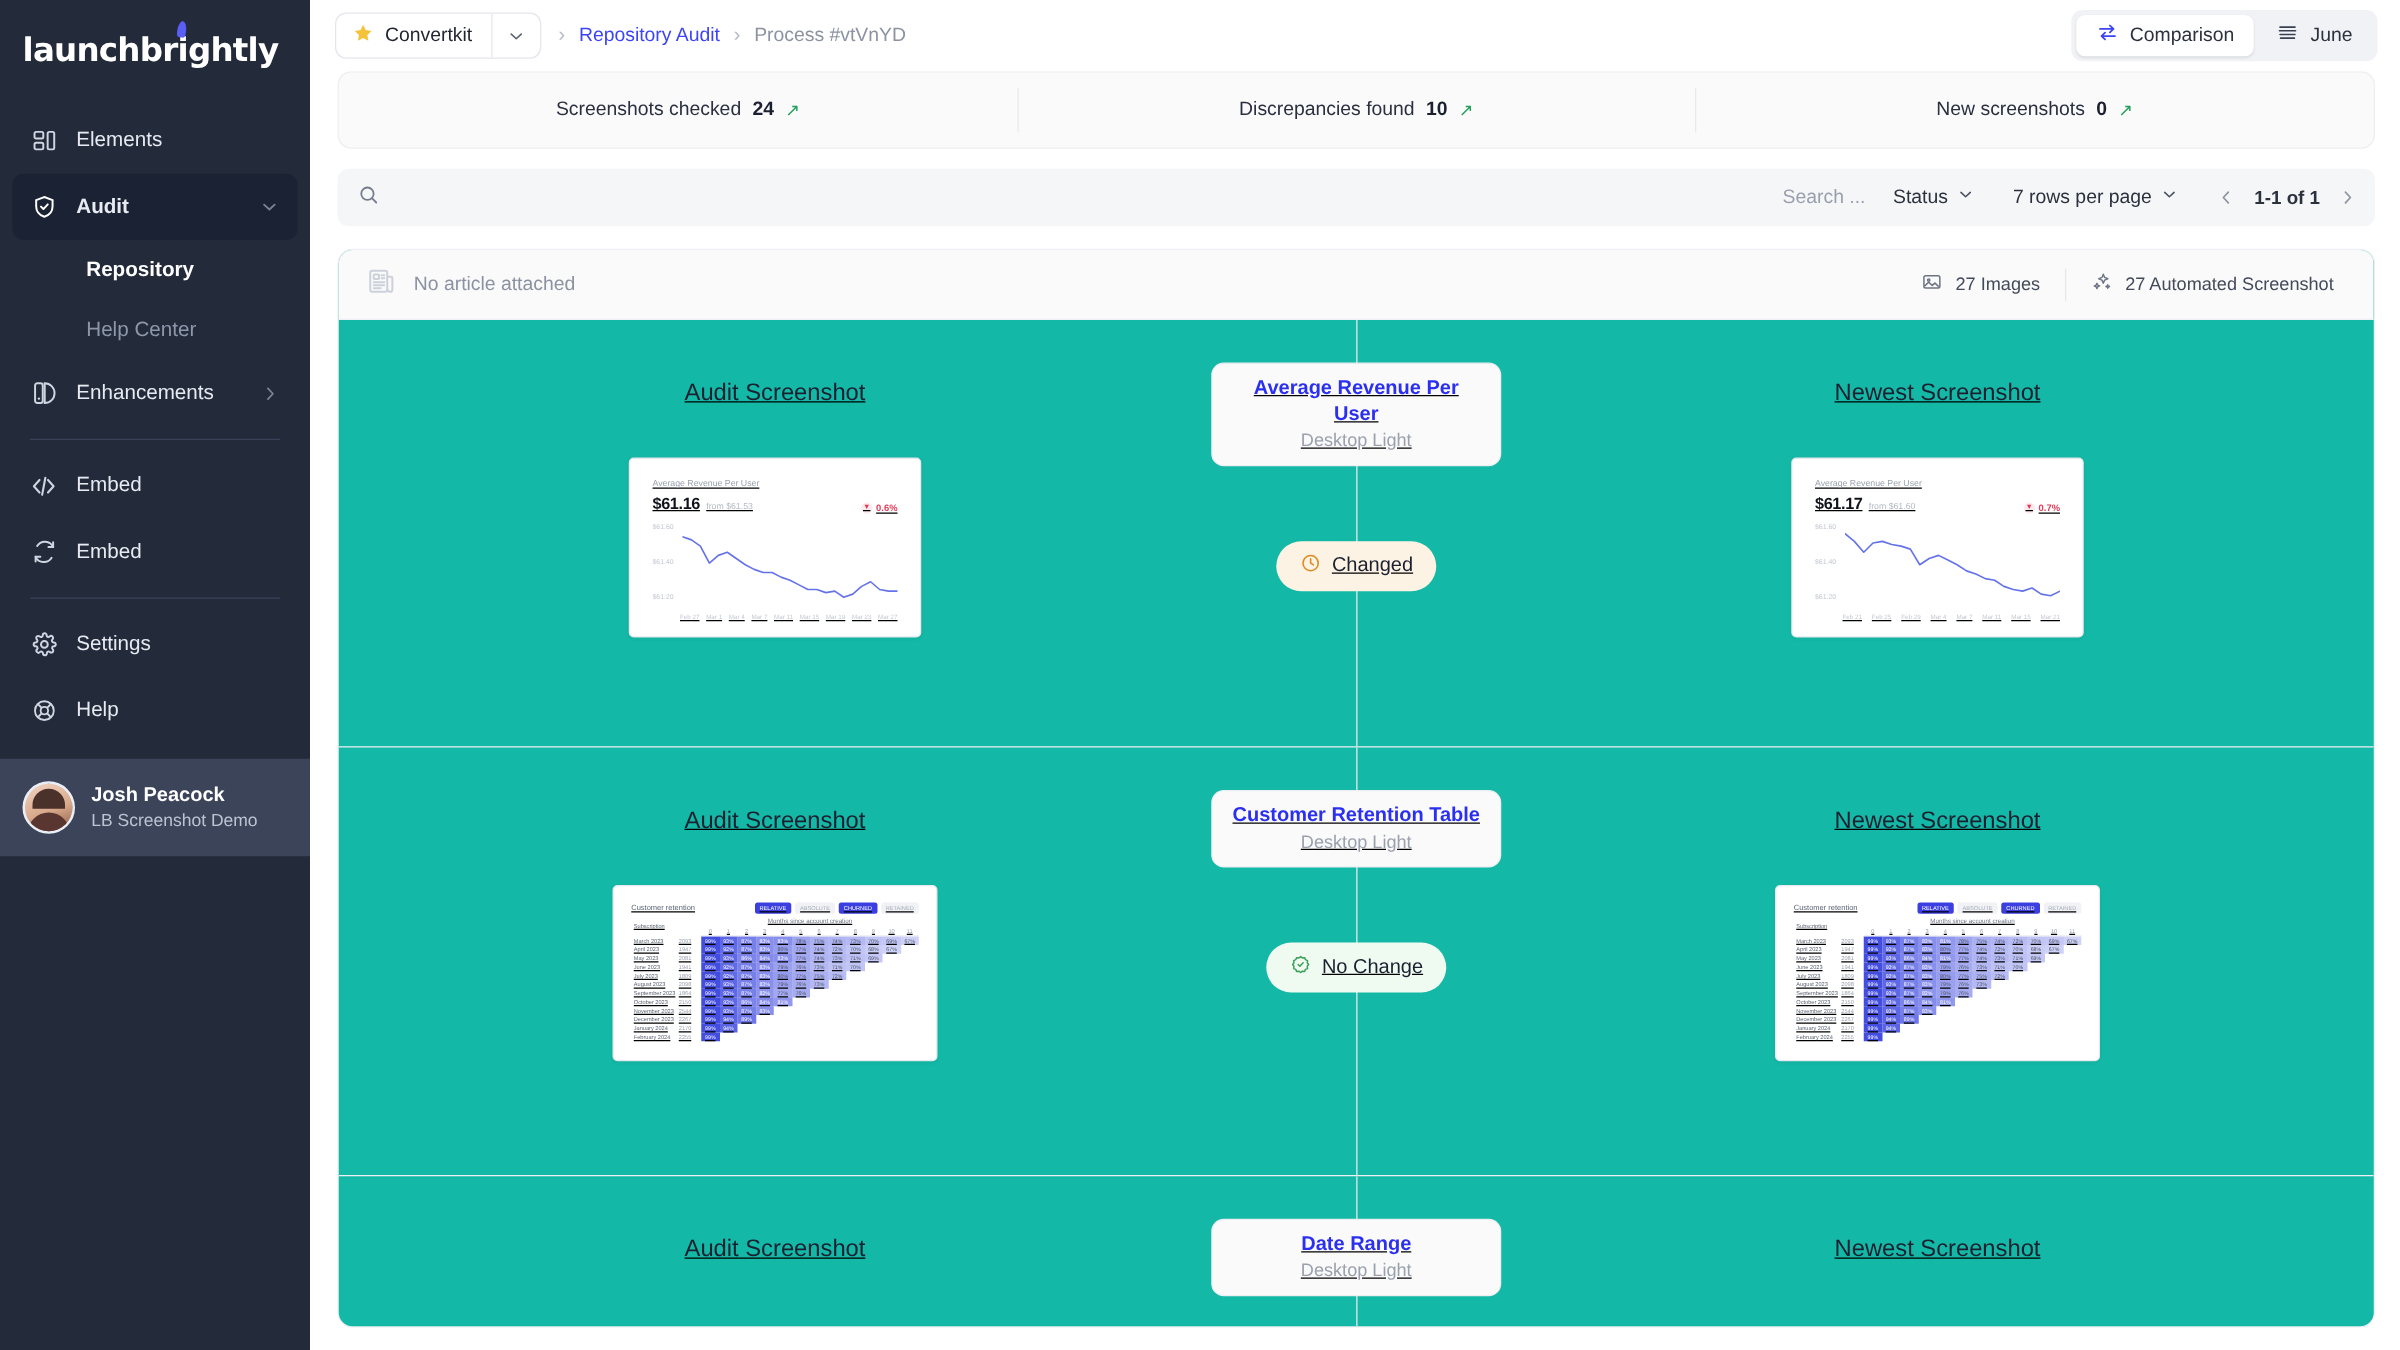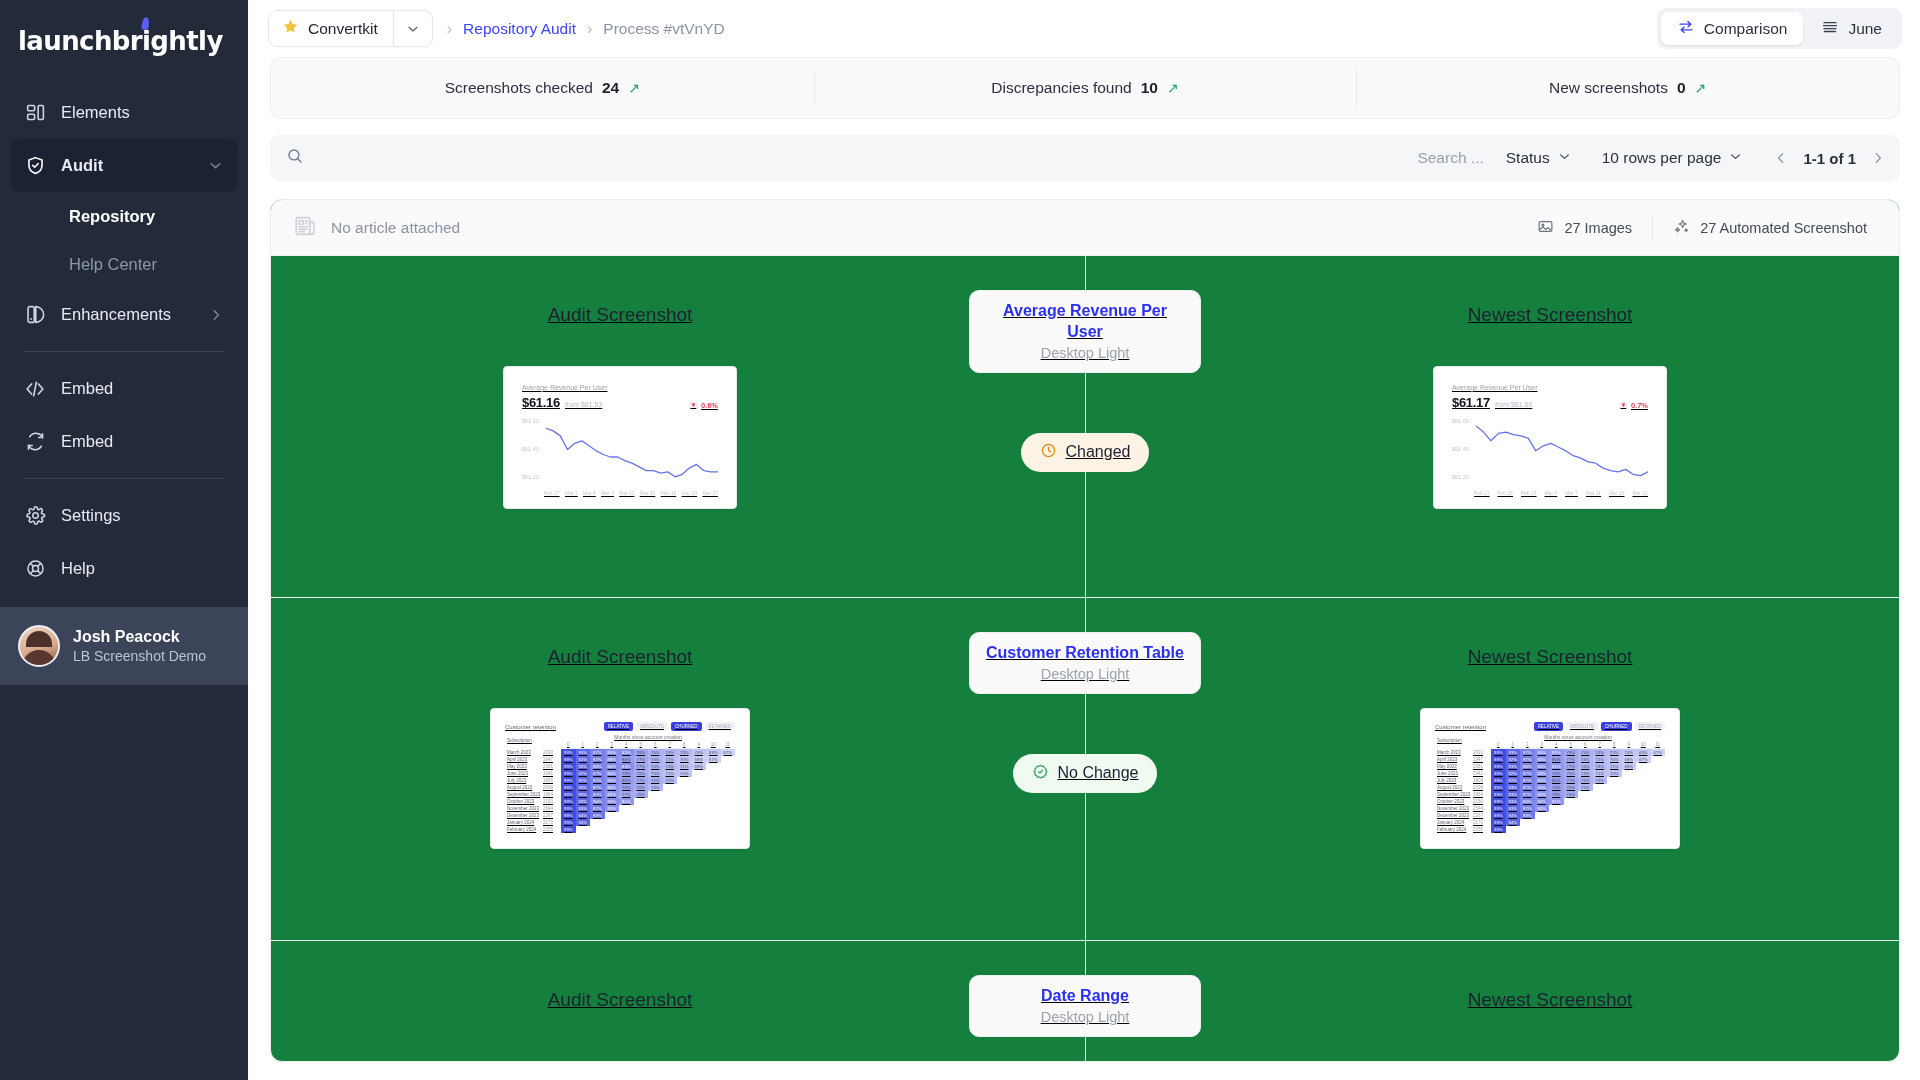--- a/index.html
+++ b/index.html
@@ -120,21 +120,21 @@
     font-size: 15.5px; color: #15803d; font-family: "Liberation Sans", sans-serif; text-align: right;
   }
   .search-input::placeholder { color: #99a0ad; }
   .tb-btn { display: flex; align-items: center; gap: 7px; font-size: 15.5px; color: #2b313d; cursor: pointer; padding: 0 8px; }
   .pager { display: flex; align-items: center; gap: 14px; padding-left: 8px; }
   .pg-arrow { cursor: pointer; display:flex; color:#6c7484; }
   .pg-label { font-size: 15px; color: #2b313d; font-weight: 600; }
 
   .panel {
     margin-top: 18px; border: 1px solid #eceef1; border-radius: 12px;
-    overflow: hidden; background: #15803d;
+    overflow: hidden; background: #14b8a6;
   }
   .panel-head {
     height: 56px; background: #fafafb; border-bottom: 1px solid #eef0f3;
     display: flex; align-items: center; padding: 0 12px 0 22px; gap: 14px;
   }
   .art-left { display: flex; align-items: center; gap: 14px; }
   .art-text { font-size: 15.5px; color: #8b92a1; }
   .head-right { margin-left: auto; display: flex; align-items: center; }
   .hr-item { display: flex; align-items: center; gap: 10px; padding: 0 20px; font-size: 14.5px; color: #434a59; cursor: pointer; height: 26px; }
   .hr-item + .hr-item { border-left: 1px solid #e4e7ec; }
@@ -401,21 +401,21 @@
         <div class="tb-btn">
           <span>Status</span>
           <span>
             <svg width="15" height="15" viewBox="0 0 24 24" fill="none" stroke="#49505f" stroke-width="2" stroke-linecap="round" stroke-linejoin="round">
                 <path d="M6 9.5l6 5.5 6-5.5"></path>
               </svg>
           </span>
         </div>
 
         <div class="tb-btn">
-          <span>10 rows per page</span>
+          <span>7 rows per page</span>
           <span>
             <svg width="15" height="15" viewBox="0 0 24 24" fill="none" stroke="#49505f" stroke-width="2" stroke-linecap="round" stroke-linejoin="round">
                 <path d="M6 9.5l6 5.5 6-5.5"></path>
               </svg>
           </span>
         </div>
 
         <div class="pager">
           <span class="pg-arrow">
             <svg width="16" height="16" viewBox="0 0 24 24" fill="none" stroke="#8d94a2" stroke-width="2" stroke-linecap="round" stroke-linejoin="round">

